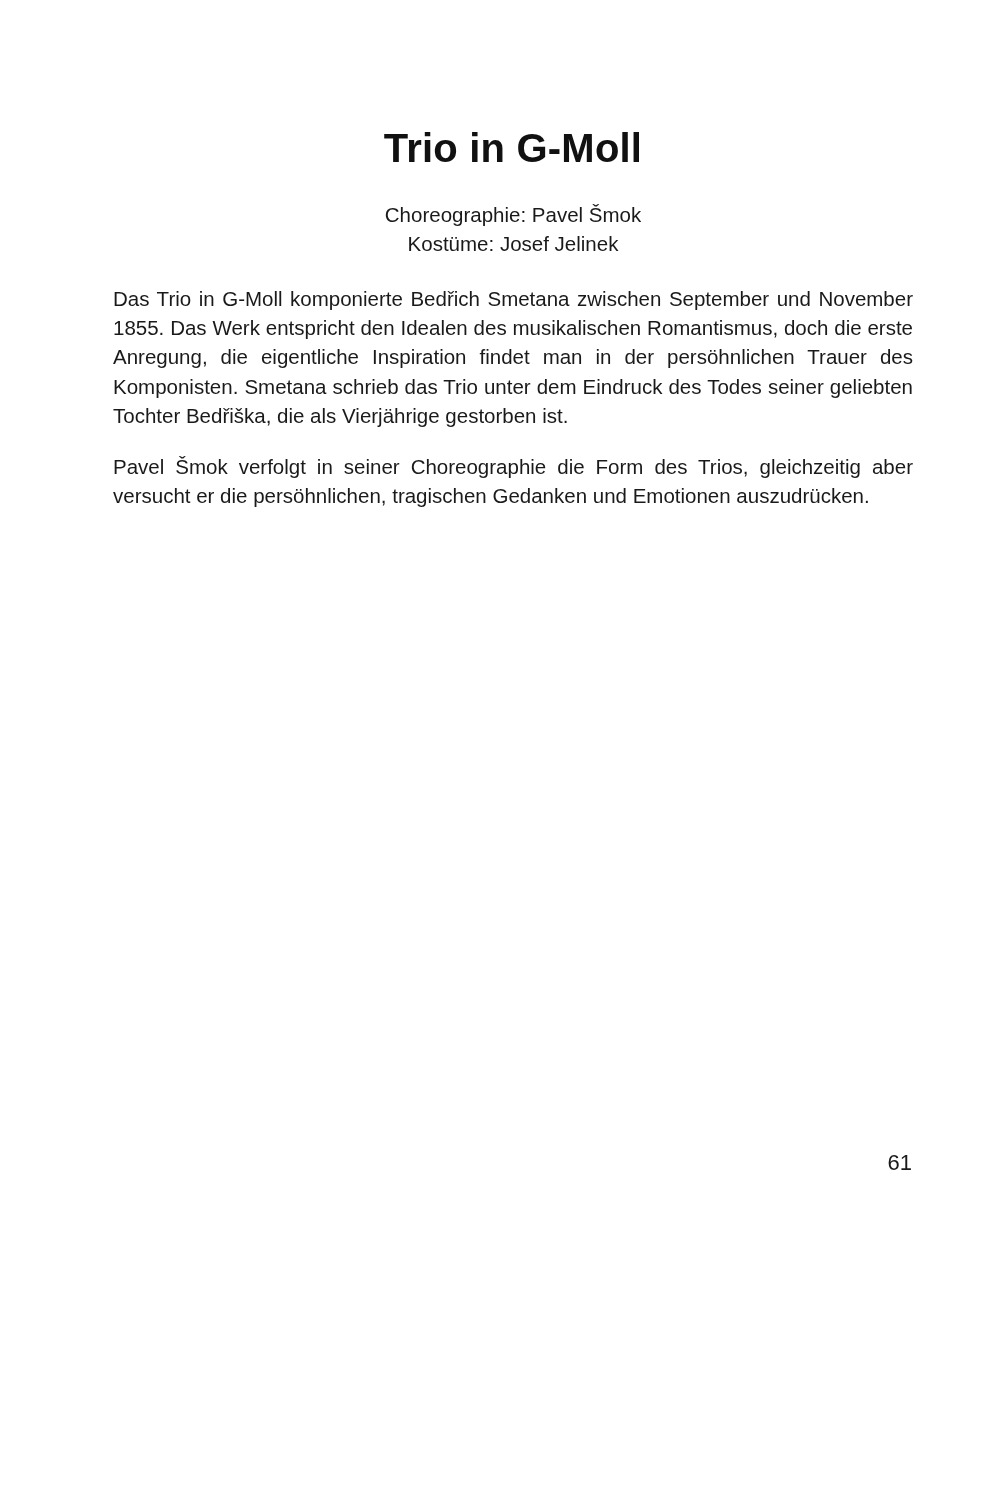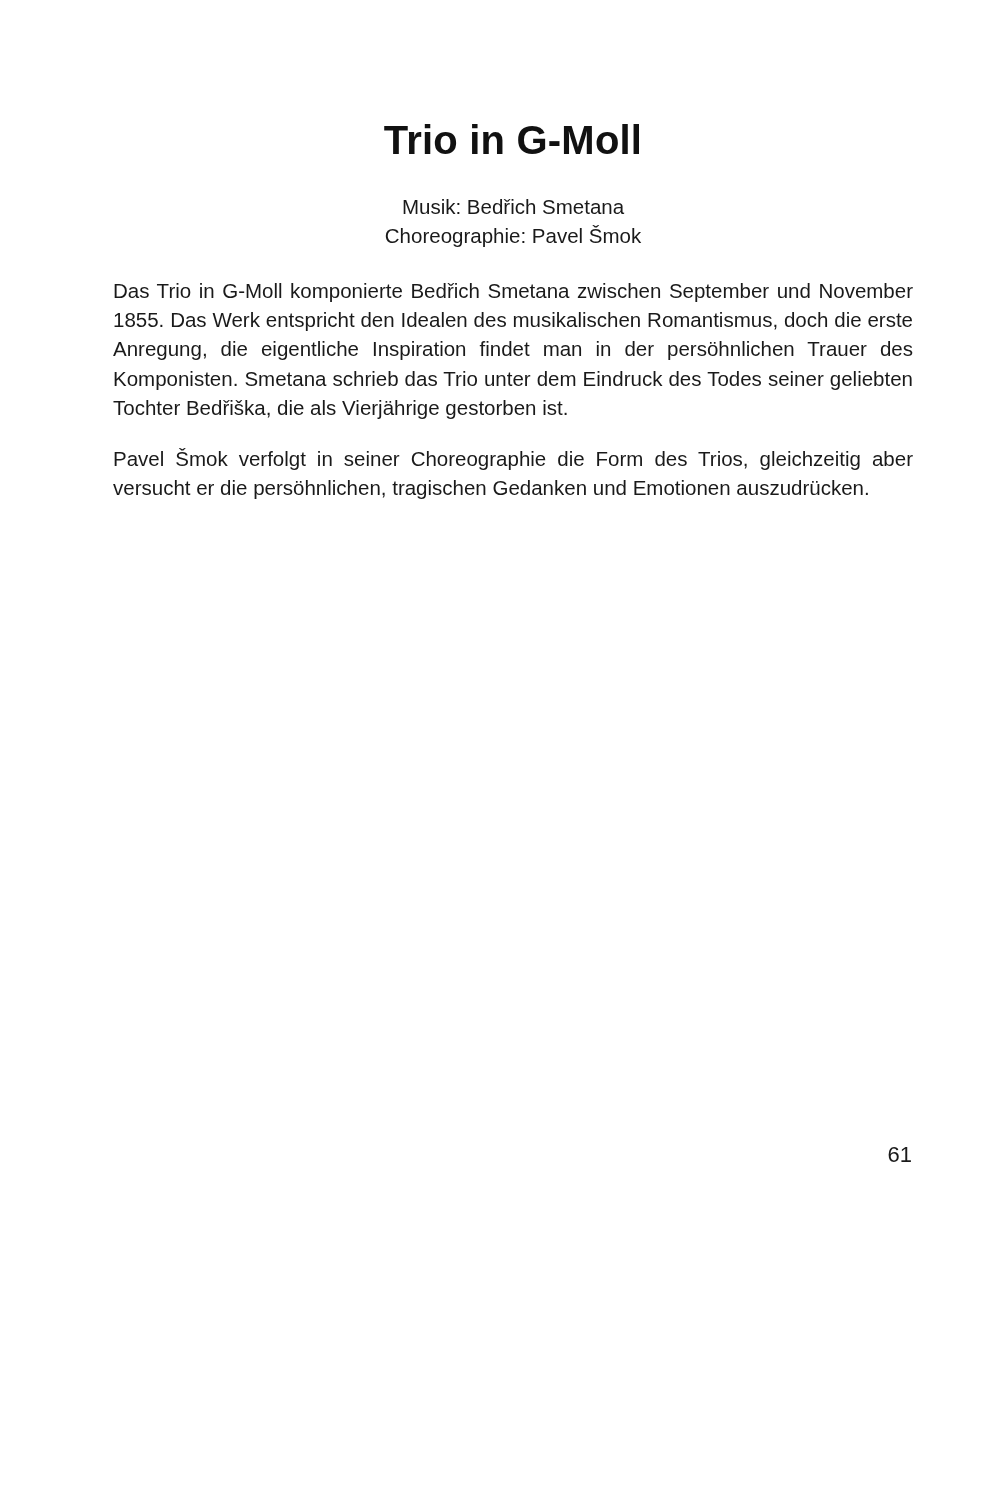--- a/index.html
+++ b/index.html
@@ -12,21 +12,21 @@
     height: 1509px;
     position: relative;
     font-family: "Liberation Sans", sans-serif;
     color: #1a1a1a;
     overflow: hidden;
   }
 
   .page {
     position: absolute;
     left: 0;
-    top: 8px;
+    top: 16px;
     width: 1000px;
     height: 1248px;
     box-sizing: border-box;
   }
 
   .content {
     position: absolute;
     left: 113px;
     top: 110px;
     width: 800px;
@@ -77,22 +77,22 @@
 </style>
 </head>
 <body>
 
 <div class="page">
   <div class="content">
 
     <h1 class="doc-title">Trio in G-Moll</h1>
 
     <div class="credits">
-      <div>Musik: Bedřich Smetana</div>
       <div>Choreographie: Pavel Šmok</div>
+      <div>Kostüme: Josef Jelinek</div>
     </div>
 
     <p class="body-par">Das Trio in G-Moll komponierte Bedřich Smetana zwischen September und November 1855. Das Werk entspricht den Idealen des musikalischen Romantismus, doch die erste Anregung, die eigentliche Inspiration findet man in der persöhnlichen Trauer des Komponisten. Smetana schrieb das Trio unter dem Eindruck des Todes seiner geliebten Tochter Bedřiška, die als Vierjährige gestorben ist.</p>
     <p class="body-par">Pavel Šmok verfolgt in seiner Choreographie die Form des Trios, gleichzeitig aber versucht er die persöhnlichen, tragischen Gedanken und Emotionen auszudrücken.</p>
 
   </div>
 
   <div class="page-number">61</div>
 </div>
 

